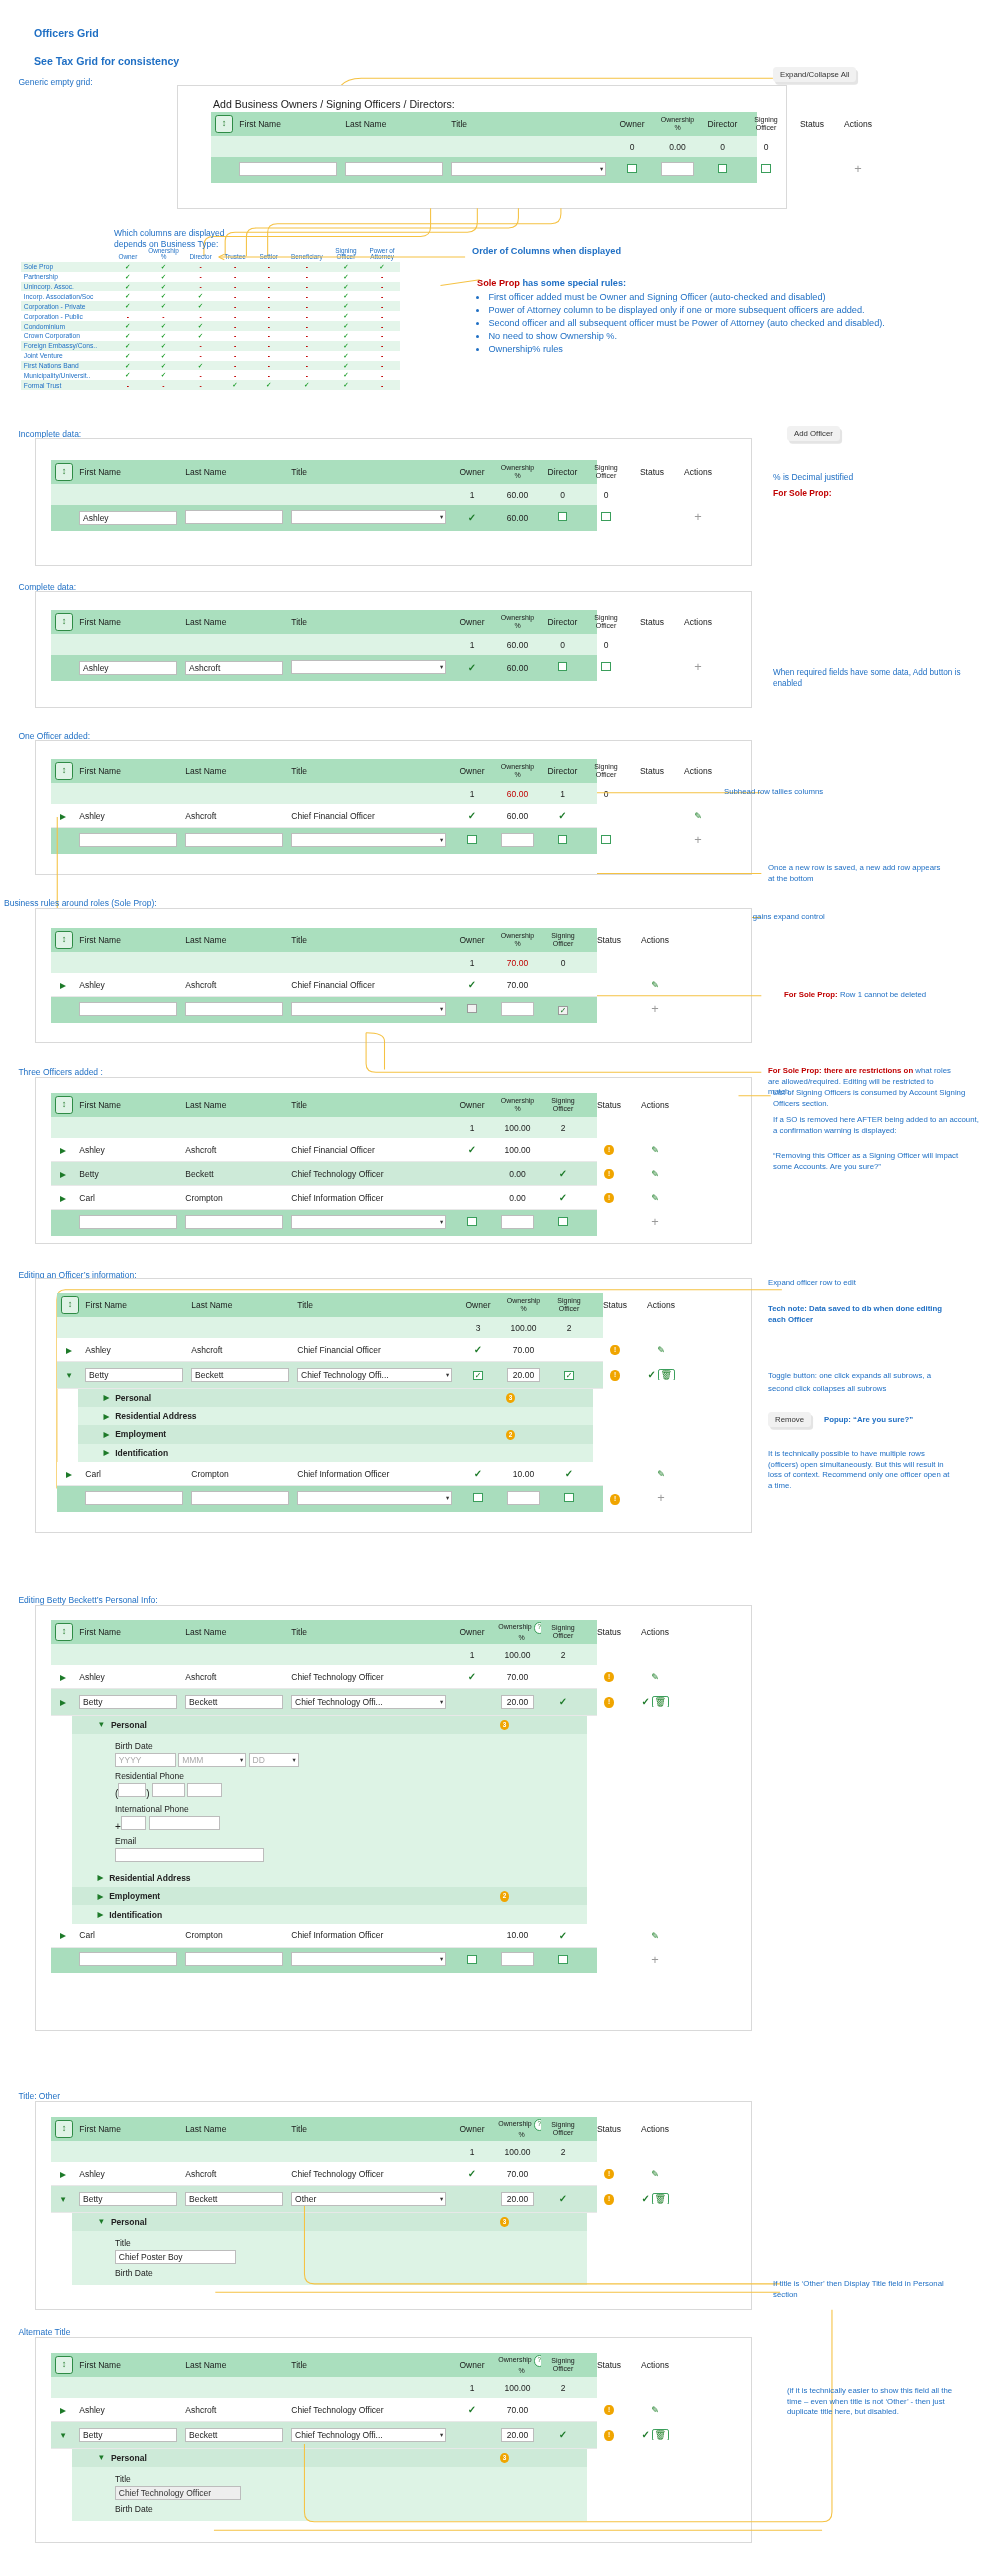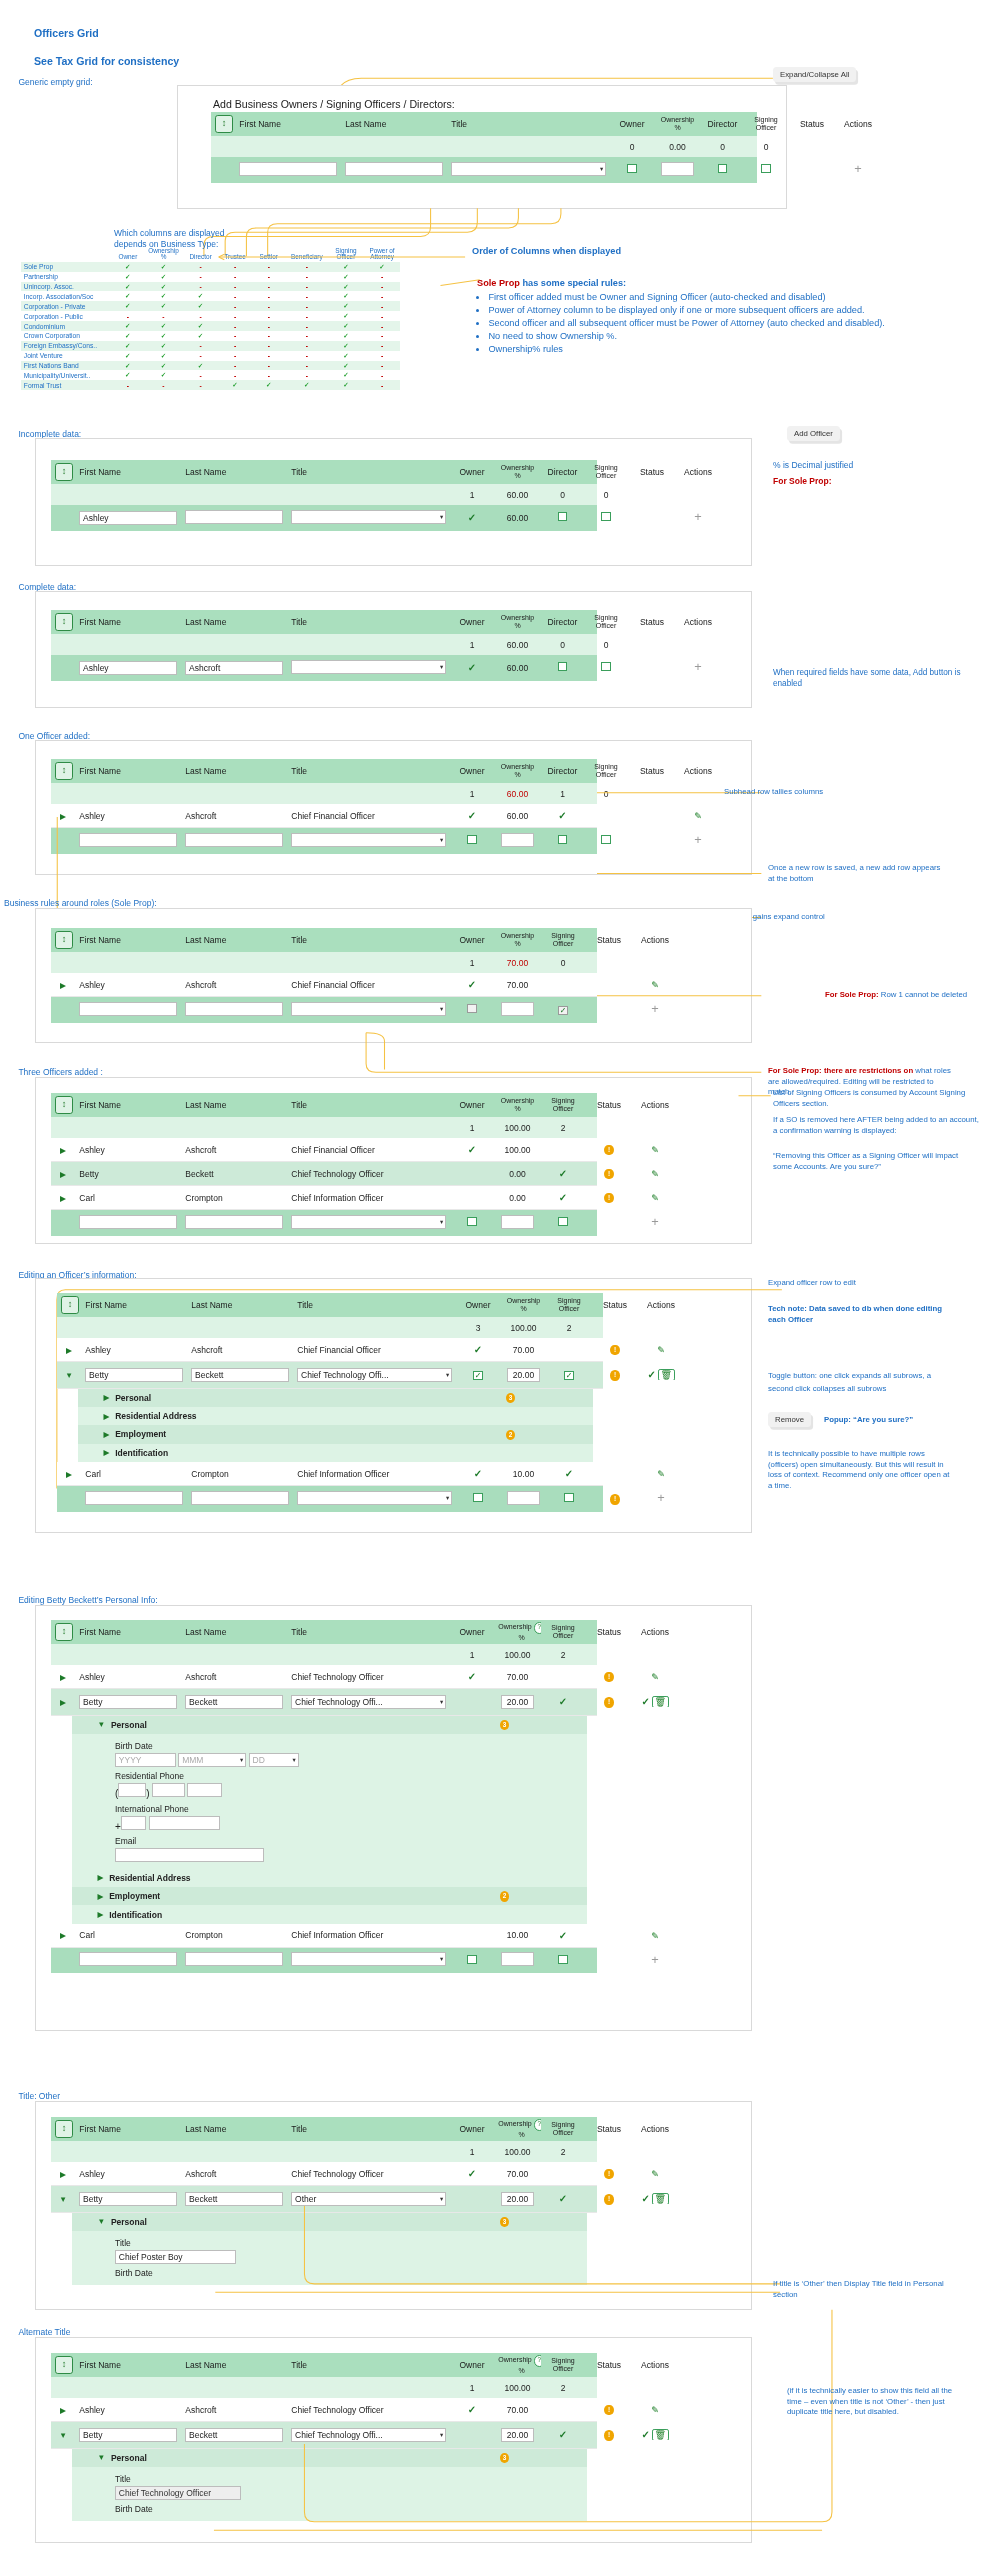--- a/index.html
+++ b/index.html
@@ -346,21 +346,21 @@
       <li>No need to show Ownership %.</li>
       <li>Ownership% rules</li>
     </ul>
   </div>
 
   <div class="seclbl" style="left:18.4px;top:429px;">Incomplete data:</div>
   <div class="panel" style="left:35px;top:438px;width:717px;height:128px;"></div>
 
   <div class="chip" style="left:787px;top:426px;">Add Officer</div>
   <div class="note" style="left:773px;top:453px;width:213px;font-size:8.5px;">
-    <div style="margin-top:7px;">% is Decimal justified</div>
+    <div style="margin-top:19px;">% is Decimal justified</div>
     <div style="margin-top:4.3px;" class="red">For Sole Prop:</div>
   </div>
 
   <div class="grid" style="left:51px;top:460px;width:546px;">
     <div class="gridhead">
       <div class="cell c-exp"><span class="sortbox">↕</span></div>
       <div class="cell c-fn">First Name</div>
       <div class="cell c-ln">Last Name</div>
       <div class="cell c-ti">Title</div>
       <div class="cell c-ow">Owner</div>
@@ -550,21 +550,21 @@
       <div class="cell c-st"></div>
       <div class="cell c-ac"><span class="plus">+</span></div>
     </div>
   </div>
 
   <svg class="conn" style="left:597px;top:993px;width:170px;height:85px;" viewBox="0 0 240 120" width="170" height="85">
     <path d="M0,4 L232,4"></path>
     <path d="M-326,56 L-326,100 Q-326,112 -312,112 L232,112"></path>
     <path d="M-326,56 Q-300,56 -300,68 L-300,108"></path>
   </svg>
-  <div class="note note-sm" style="left:804px;top:990px;width:184px;text-align:center;">
+  <div class="note note-sm" style="left:784px;top:990px;width:184px;">
     <span class="red">For Sole Prop:</span> <span>Row 1 cannot be deleted</span>
   </div>
   <div class="note note-sm" style="left:768px;top:1066px;width:184px;">
     <span class="red">For Sole Prop: there are restrictions on</span>
     <span>what roles are allowed/required. Editing will be restricted to match.</span>
   </div>
 
   <div class="seclbl" style="left:18.4px;top:1067px;">Three Officers added :</div>
   <div class="panel" style="left:35px;top:1077px;width:717px;height:167px;"></div>
 

